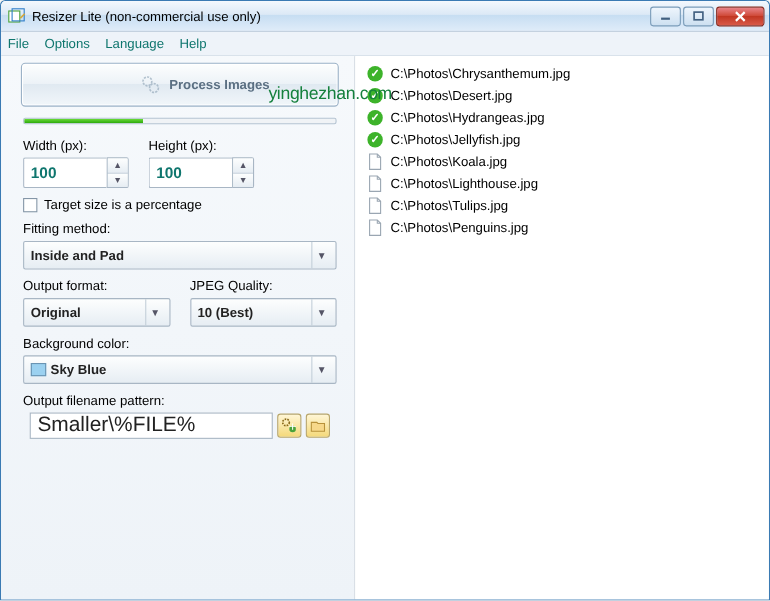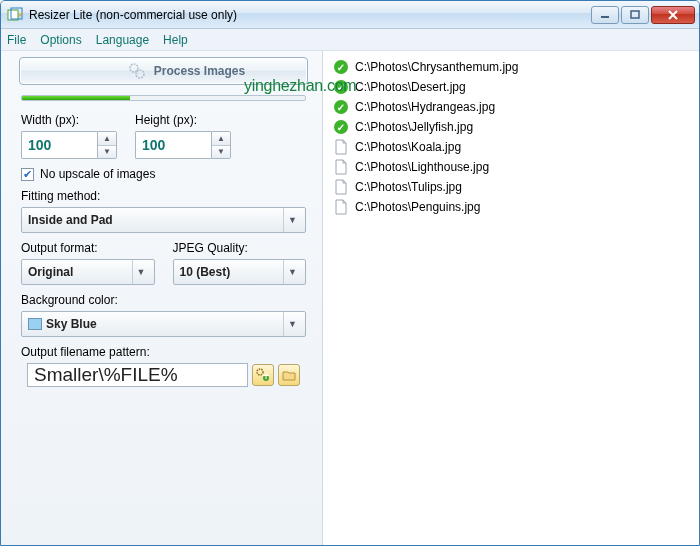--- a/index.html
+++ b/index.html
@@ -8,21 +8,21 @@
   .titlebar { height: 28px; background: linear-gradient(to bottom, #f3f8fd 0%, #dce9f6 45%, #c6ddf2 46%, #dfecf9 100%); display: flex; align-items: center; padding: 0 4px 0 6px; gap: 6px; border-bottom: 1px solid #b8c8d9; }
   .app-icon { width: 16px; height: 16px; display: flex; align-items: center; justify-content: center; }
   .title-text { flex: 1; color: #000; font-size: 12px; }
   .win-btns { display: flex; gap: 2px; }
   .win-btn { width: 28px; height: 18px; border: 1px solid #7a9cb9; border-radius: 3px; background: linear-gradient(to bottom,#eef5fc,#cde0f1); display:flex; align-items:center; justify-content:center; font-size:10px; color:#416080; }
   .win-btn.close { width: 44px; background: linear-gradient(to bottom,#e9848a,#d04b3a 45%,#c03420 46%,#d85a49); border-color:#8a2b1f; color:#fff; font-weight:bold;}
   .menubar { height: 22px; background: #eef3f9; display: flex; align-items: center; padding: 0 6px; gap: 14px; border-bottom: 1px solid #d9e2eb; }
   .menubar span { color: #0f766e; cursor: default; }
   .body { flex: 1; display: flex; overflow: hidden; }
   .left { width: 322px; padding: 6px 10px 10px 14px; display: flex; flex-direction: column; gap: 8px; background: linear-gradient(to bottom, #f6f9fc, #eef3f8); border-right: 1px solid #d0d8e0; }
-  .process-btn { height: 28px; margin: 0 4px; border: 1px solid #9cb2c7; border-radius: 4px; background: linear-gradient(to bottom,#fdfefe,#ecf2f7 48%,#e0e9f1 49%,#f1f6fa); display:flex; align-items:center; justify-content:center; gap:8px; color:#5a6f82; font-size:16px; font-weight:600; box-shadow: inset 0 0 0 1px #fff; padding-left: 46px; }
+  .process-btn { height: 40px; margin: 0 4px; border: 1px solid #9cb2c7; border-radius: 4px; background: linear-gradient(to bottom,#fdfefe,#ecf2f7 48%,#e0e9f1 49%,#f1f6fa); display:flex; align-items:center; justify-content:center; gap:8px; color:#5a6f82; font-size:16px; font-weight:600; box-shadow: inset 0 0 0 1px #fff; padding-left: 46px; }
   .process-btn .gear { width:18px; height:18px; opacity:.6; }
   .progress { height: 6px; margin: 2px 6px 4px 6px; border: 1px solid #b5c4d2; border-radius: 2px; background: #f0f3f6; overflow: hidden; }
   .progress .bar { height: 100%; background: linear-gradient(to bottom,#6bdc3a,#2ba80a); }
   .row { display:flex; gap: 18px; padding: 0 6px; }
   .col { display:flex; flex-direction:column; gap:4px; }
   .lbl { color:#000; font-size:12px; }
   .spin { display:flex; align-items:stretch; }
   .spin input { width: 76px; height: 28px; border: 1px solid #a8b6c4; border-right:none; padding: 0 6px; font-size: 14px; font-weight:600; color:#0f766e; background:#fff; border-radius: 2px 0 0 2px; }
   .spin .arrows { width: 20px; display:flex; flex-direction:column; border:1px solid #a8b6c4; border-radius:0 2px 2px 0;}
   .spin .arrows div { flex:1; display:flex; align-items:center; justify-content:center; font-size:8px; color:#556; background:linear-gradient(to bottom,#fdfefe,#e6edf3); }
@@ -114,22 +114,22 @@
             <input value="100" style="">
             <div class="arrows">
                 <div>▲</div>
                 <div>▼</div>
               </div>
           </div>
         </div>
       </div>
 
       <div class="chk-row">
-        <span class="chk checked" id="chk2"></span>
-        <span class="lbl">No upscale of images</span>
+        <span class="chk" id="chk1"></span>
+        <span class="lbl">Target size is a percentage</span>
       </div>
 
       <div class="col" style="padding:0 6px;gap:4px">
         <span class="lbl">Fitting method:</span>
         <div class="sel">
           <span>Inside and Pad</span>
           <span class="cv">▼</span>
         </div>
       </div>
 

